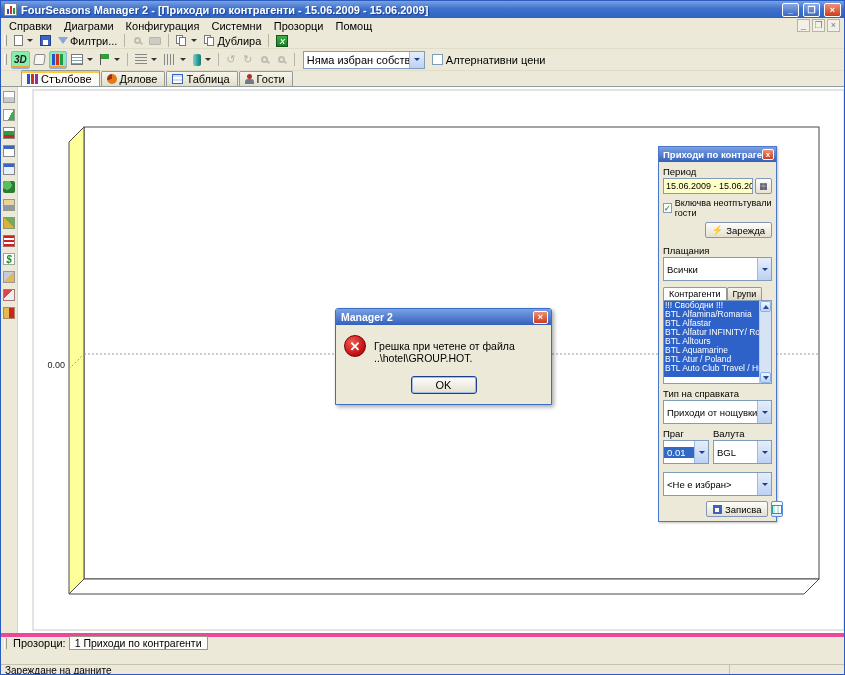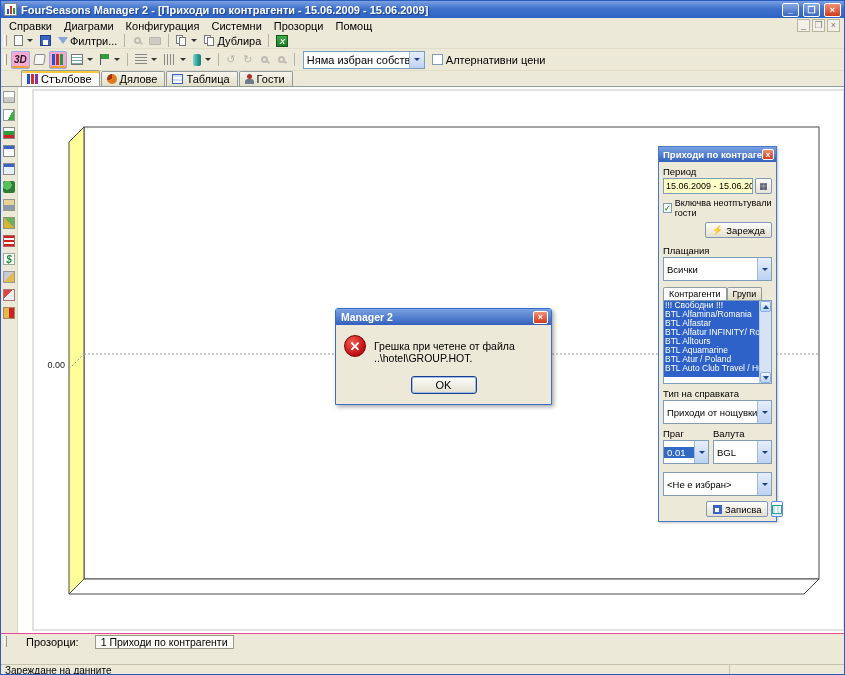--- a/index.html
+++ b/index.html
@@ -21,21 +21,21 @@
   .mdi-ctrls span{width:13px;text-align:center;border:1px solid #b8b4a2;background:#f3f1e7;line-height:11px;height:13px;}
 
   
   .toolbar{display:flex;align-items:center;background:#ece9d8;border-bottom:1px solid #e0dcc8;padding:1px 2px;gap:1px;}
   .tb1{height:16px;}
   .tb2{height:22px;}
   .grip{width:3px;height:11px;border-left:1px solid #fff;border-right:1px solid #9e9a87;margin:0 3px 0 1px;}
   .sep{width:1px;height:13px;background:#b9b5a2;margin:0 3px;}
   .btn-ic{height:14px;min-width:16px;display:inline-flex;align-items:center;justify-content:center;gap:2px;padding:0 2px;font-size:10px;border:1px solid transparent;border-radius:2px;}
   .tb2 .btn-ic{height:18px;}
-  .pressed{border:1px solid #96aee0;background:#f9a8d4;box-shadow:inset 0 -2px 0 #f0a33a;}
+  .pressed{border:1px solid #96aee0;background:#86efac;box-shadow:inset 0 -2px 0 #f0a33a;}
   .gray{opacity:.38;filter:grayscale(1);}
   .caret{width:0;height:0;border-left:3px solid transparent;border-right:3px solid transparent;border-top:3px solid #333;margin-left:2px;}
   .lbl{font-size:11px;}
   
   .doc{width:9px;height:11px;background:#fff;border:1px solid #7a7a7a;}
   .flop{width:11px;height:11px;background:#3a63c4;border:1px solid #23408c;position:relative;}
   .flop::after{content:"";position:absolute;left:2px;top:4px;width:5px;height:5px;background:#fff;}
   .funnel{width:0;height:0;border-left:5px solid transparent;border-right:5px solid transparent;border-top:7px solid #88a6d6;}
   .mag{width:7px;height:7px;border:2px solid #777;border-radius:50%;position:relative;}
   .mag::after{content:"";position:absolute;width:4px;height:2px;background:#777;transform:rotate(45deg);right:-4px;bottom:-2px;}
@@ -139,21 +139,21 @@
   .dialog{position:absolute;left:334px;top:307px;width:217px;background:#ece9d8;border:1px solid #3a6fc9;border-radius:3px 3px 0 0;box-shadow:2px 2px 4px rgba(0,0,0,.35);}
   .dlg-title{height:16px;background:linear-gradient(180deg,#7aa1e2,#3360bd);border-radius:2px 2px 0 0;color:#fff;font-weight:bold;font-size:10.5px;display:flex;align-items:center;padding:0 3px 0 5px;}
   .dlg-title .txt{flex:1;}
   .dlg-body{padding:10px 8px 8px;display:flex;align-items:flex-start;gap:8px;}
   .erricon{width:22px;height:22px;border-radius:50%;background:radial-gradient(circle at 35% 30%,#f05a50,#c00e12 70%);border:1px solid #7d0000;color:#fff;font-weight:bold;font-size:13px;line-height:21px;text-align:center;flex:none;}
   .dlg-msg{font-size:10.5px;padding-top:5px;}
   .dlg-btnrow{display:flex;justify-content:center;padding:4px 0 10px;}
   .okbtn{width:66px;height:18px;border:1px solid #1d3f8f;border-radius:3px;background:linear-gradient(#fdfdfa,#e4e0d0);font-size:11px;box-shadow:0 0 0 1px #9ebde6 inset;}
 
   
-  .winbar{height:16px;display:flex;align-items:center;background:#ece9d8;border-top:1px solid #ec4899;padding-left:2px;gap:16px;font-size:11px;}
+  .winbar{height:16px;display:flex;align-items:center;background:#ece9d8;border-top:4px solid #ec4899;padding-left:2px;gap:3px;font-size:11px;}
   .winbtn{height:14px;border:1px solid #9c9886;background:#fdfcf8;padding:0 5px;font-size:10.5px;display:flex;align-items:center;}
   .autobar{height:15px;display:flex;align-items:center;background:#ece9d8;padding-left:2px;gap:15px;flex-direction:column;}
   .statusbar{height:12px;background:#ece9d8;border-top:1px solid #c6c2ae;display:flex;align-items:center;font-size:10px;position:relative;}
   .statusbar .stext{padding-left:4px;flex:none;width:728px;white-space:nowrap;overflow:hidden;}
   .status-sep{width:1px;height:100%;background:#c6c2ae;}
   .blue-bottom{position:absolute;left:0;right:0;bottom:0;height:2px;background:#5480c0;}
 </style>
 </head>
 <body>
 

